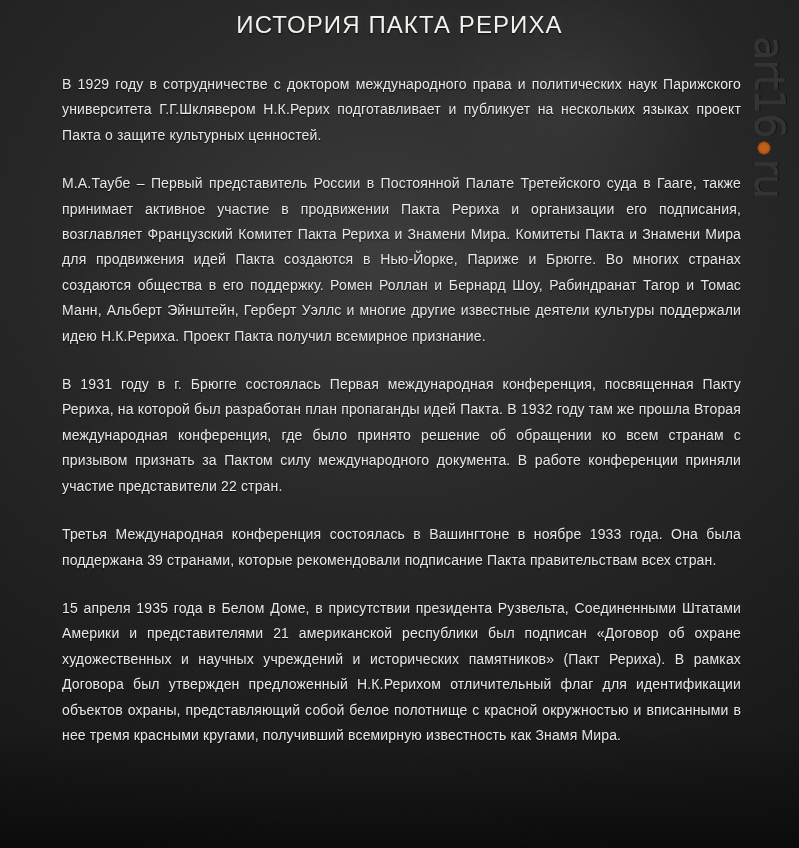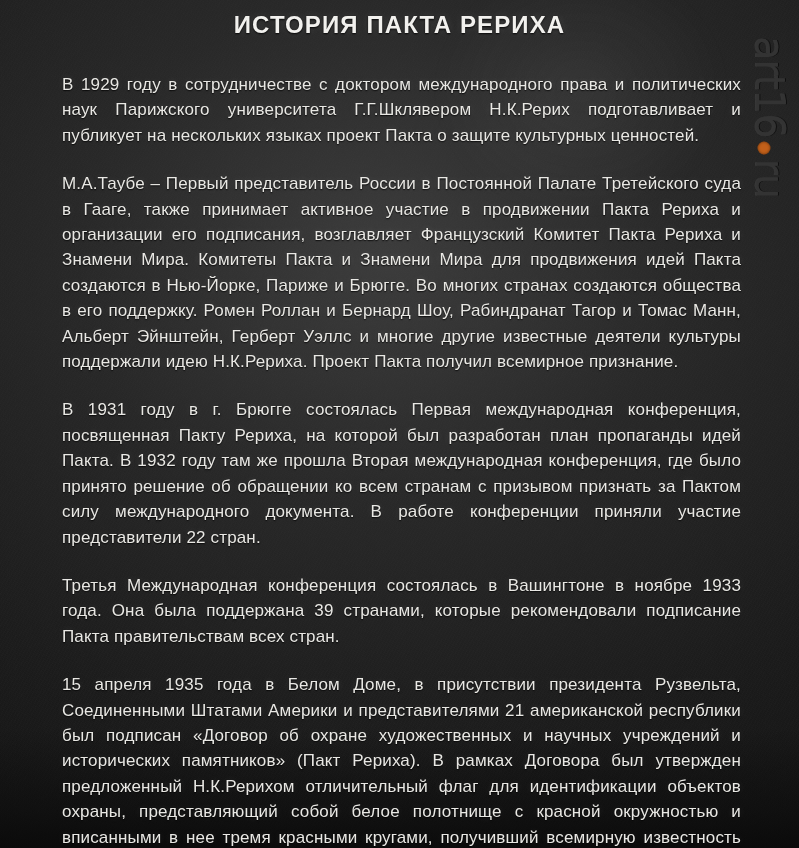--- a/index.html
+++ b/index.html
@@ -64,34 +64,34 @@
     z-index: 3;
     padding: 0;
   }
 
   h1#title {
     margin: 0;
     padding: 11px 0 0 0;
     text-align: center;
     color: #f2f1ee;
     font-size: 24px;
-    font-weight: 700;
+    font-weight: 400;
     letter-spacing: 1.1px;
     text-shadow: 0 1px 2px rgba(0,0,0,0.85), 0 0 9px rgba(255,255,255,0.10);
   }
 
   #body-text {
     margin: 0;
     padding: 33px 58px 0 62px;
   }
 
   p.para {
     margin: 0 0 23px 0;
     color: #e9e8e4;
-    font-size: 17px;
+    font-size: 14px;
     line-height: 25.4px;
     text-align: justify;
     text-justify: inter-word;
     letter-spacing: 0.15px;
     text-shadow: 0 1px 1.5px rgba(0,0,0,0.9), 0 0 7px rgba(230,230,230,0.13);
   }
 
   p.para:last-child { margin-bottom: 0; }
 
   

